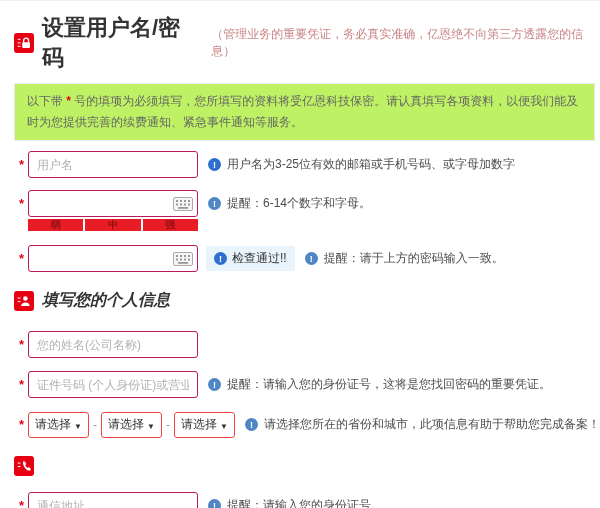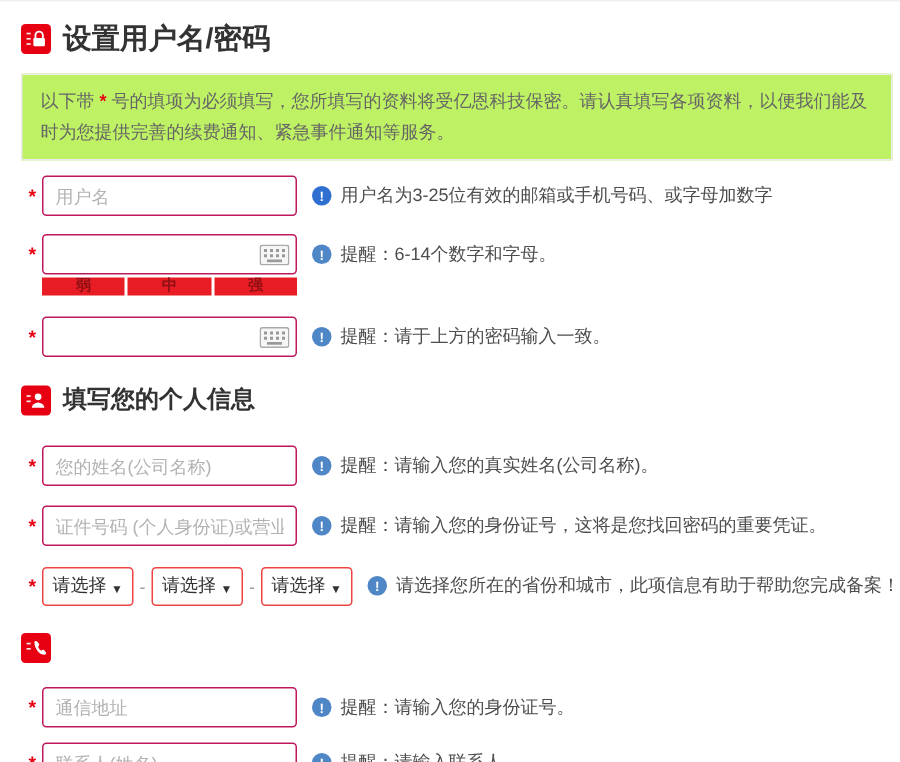--- a/index.html
+++ b/index.html
@@ -5,22 +5,22 @@
   * { margin:0; padding:0; box-sizing:border-box; }
   html,body { width:600px; height:508px; overflow:hidden; background:#fff;
     font-family:"Liberation Sans","DejaVu Sans",sans-serif; }
   .container { padding:12px 0 0 14px; border-top:1px solid #f0f0f0; }
 
   
   .sec-head { display:flex; align-items:center; gap:8px; }
   .sec-icon { width:20px; height:20px; min-width:20px; background:#e60012;
     border-radius:3px; display:flex; align-items:center; justify-content:center;
     color:#fff; font-size:12px; }
-  .sec-title { font-size:19px; font-weight:bold; color:#333; }
-  .sec-title.small { font-size:16px; }
+  .sec-title { font-size:22px; font-weight:bold; color:#333; }
+  .sec-title.small { font-size:16px;font-style:italic; }
   .sec-sub { font-size:12px; color:#c98585; margin-left:4px; }
 
   
   .notice { margin:10px 5px 10px 0; background:#bef264; border:1px solid #ebebeb;
     padding:7px 12px; font-size:12px; color:#666; line-height:21px; }
   .red-star { color:#e60012; font-weight:bold; }
 
   
   .row { display:flex; align-items:center; margin-top:12px; }
   .star { width:14px; min-width:14px; color:#e60012; font-size:13px; font-weight:bold;
@@ -70,20 +70,21 @@
     <span class="sec-icon">
       <svg width="14" height="14" viewBox="0 0 20 20">
         <rect x="1" y="4" width="4" height="1.6" fill="#fff" opacity="0.9"></rect>
         <rect x="1" y="9" width="4" height="1.6" fill="#fff" opacity="0.9"></rect>
         <rect x="1" y="14" width="4" height="1.6" fill="#fff" opacity="0.9"></rect>
         <path d="M9.5 9 V6.5 a3.5 3.5 0 0 1 7 0 V9" fill="none" stroke="#fff" stroke-width="1.8"></path>
         <rect x="7.5" y="9" width="11" height="8" rx="1.2" fill="#fff"></rect>
       </svg>
     </span>
     <span class="sec-title">设置用户名/密码</span>
+    <span class="sec-sub">（管理业务的重要凭证，务必真实准确，亿恩绝不向第三方透露您的信息）</span>
   </div>
 
   <div class="notice"><span>以下带 </span><span class="red-star">*</span><span> 号的填项为必须填写，您所填写的资料将受亿恩科技保密。请认真填写各项资料，以便我们能及时为您提供完善的续费通知、紧急事件通知等服务。</span></div>
 
   <div class="row mt-row1">
     <span class="star">*</span>
     <span class="input-wrap">
       <input class="txt" type="text" placeholder="用户名" style="">
     </span>
     <span class="hint">
@@ -135,20 +136,24 @@
           <rect x="11" y="3" width="2" height="2" fill="#999"></rect>
             <rect x="15" y="3" width="2" height="2" fill="#999"></rect>
           <rect x="3" y="6.5" width="2" height="2" fill="#999"></rect>
             <rect x="7" y="6.5" width="2" height="2" fill="#999"></rect>
           <rect x="11" y="6.5" width="2" height="2" fill="#999"></rect>
             <rect x="15" y="6.5" width="2" height="2" fill="#999"></rect>
           <rect x="5" y="10" width="10" height="1.8" fill="#999"></rect>
         </svg>
       </span>
     </span>
+    <span class="badge">
+      <span class="info strong"></span>
+      <span>检查通过!!</span>
+    </span>
     <span class="hint">
       <span class="info"></span>
       <span>提醒：请于上方的密码输入一致。</span>
     </span>
   </div>
 
   <div class="sec-head mt-sec">
     <span class="sec-icon">
       <svg width="14" height="14" viewBox="0 0 20 20">
         <rect x="1" y="5" width="4" height="1.6" fill="#fff" opacity="0.9"></rect>
@@ -158,24 +163,20 @@
       </svg>
     </span>
     <span class="sec-title small">填写您的个人信息</span>
   </div>
 
   <div class="row mt-first">
     <span class="star">*</span>
     <span class="input-wrap">
       <input class="txt" type="text" placeholder="您的姓名(公司名称)" style="">
     </span>
-    <span class="hint">
-      <span class="info"></span>
-      <span>提醒：请输入您的真实姓名(公司名称)。</span>
-    </span>
   </div>
 
   <div class="row" style="margin-top:13px;">
     <span class="star">*</span>
     <span class="input-wrap">
       <input class="txt" type="text" placeholder="证件号码 (个人身份证)或营业执照号码" style="">
     </span>
     <span class="hint">
       <span class="info"></span>
       <span>提醒：请输入您的身份证号，这将是您找回密码的重要凭证。</span>

